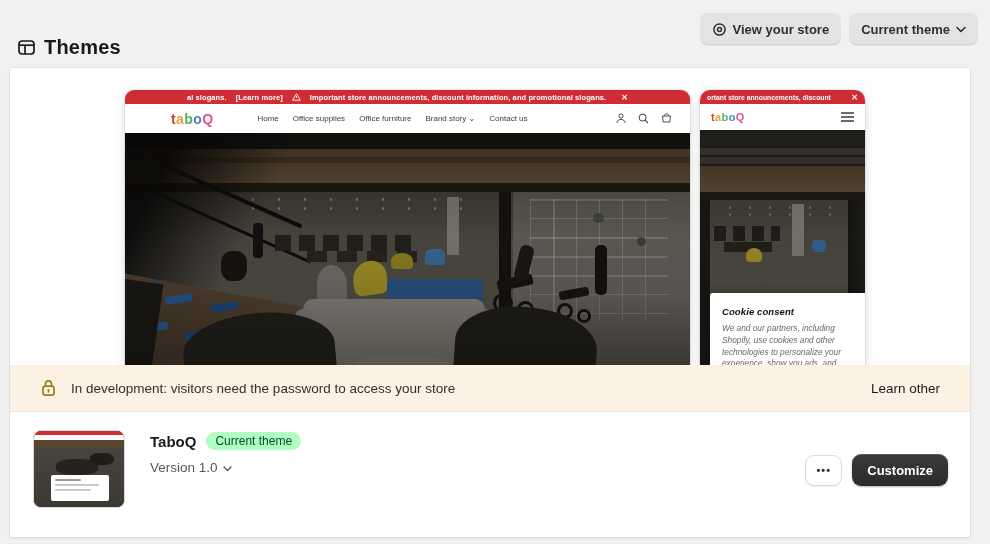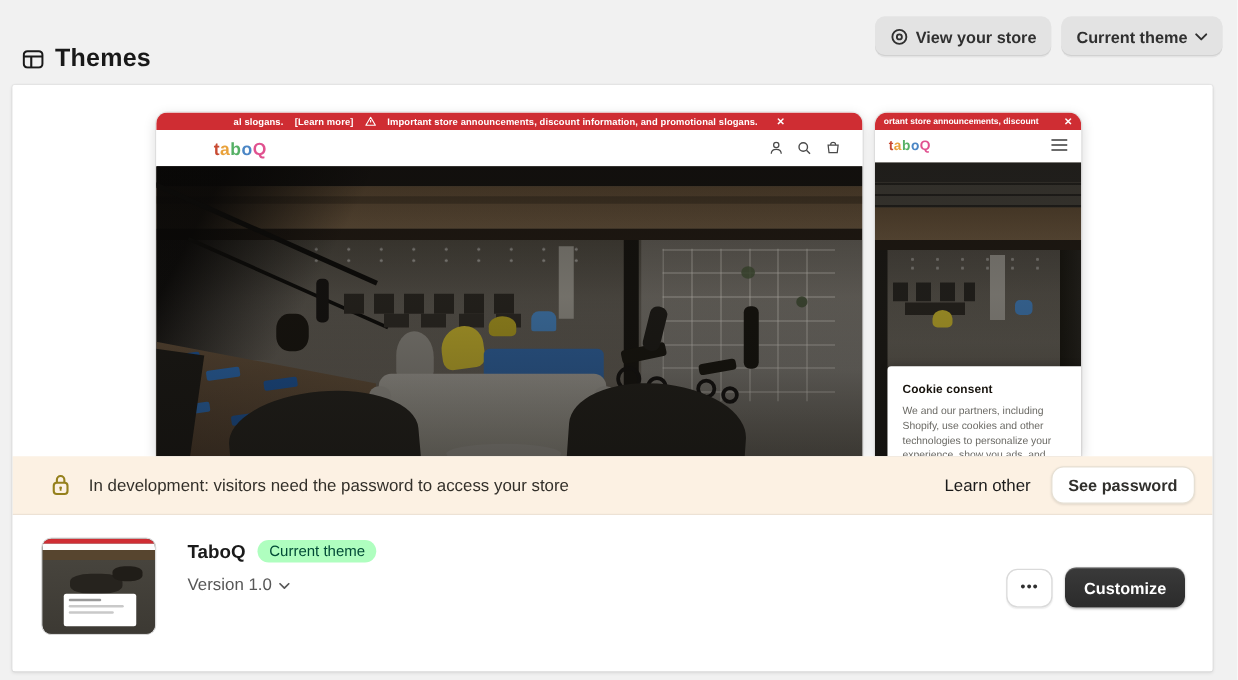--- a/index.html
+++ b/index.html
@@ -144,21 +144,21 @@
   .mc-lights{ left:20px; top:74px; width:112px; height:12px; opacity:.32;
     background-image:radial-gradient(circle, rgba(255,255,255,.9) 1px, transparent 1.4px); background-size:20px 7px; }
   .mc-desk1 { left:14px; top:96px; width:66px; height:15px; background:repeating-linear-gradient(90deg,#23211d 0 12px, transparent 12px 19px); }
   .mc-desk2 { left:24px; top:112px; width:48px; height:10px; background:#26231e; }
   .mc-yell  { left:46px; top:118px; width:16px; height:14px; background:#b2a12a; border-radius:50% 50% 4px 4px; }
   .mc-blue  { left:112px; top:110px; width:14px; height:12px; background:#3c70a5; border-radius:4px; }
   .mc-olay  { left:0; top:0; width:165px; height:235px; background:linear-gradient(180deg, rgba(10,9,8,.32), rgba(10,9,8,.18) 45%, rgba(10,9,8,.34)); }
   .cookie-card {
     position:absolute; left:10px; top:163px; width:160px; height:95px;
     background:#ffffff; border-radius:3px; padding:13px 12px 0;
-    box-shadow:0 -1px 6px rgba(0,0,0,.2); z-index:5;
+    box-shadow:0 -1px 6px rgba(0,0,0,.2); z-index:5;font-style:italic;
   }
   .ck-title { font-size:9.5px; font-weight:800; color:#17130d; letter-spacing:.1px; }
   .ck-body  { margin-top:6px; font-size:8.3px; line-height:1.42; color:#6a6964; }
 
   
   .dev-banner {
     height:47px; flex:none; background:#fcf1e3;
     display:flex; align-items:center; padding:0 14px 0 30px;
     border-bottom:1px solid rgba(0,0,0,.06);
     position:relative; z-index:6;
@@ -260,20 +260,27 @@
           <svg width="9" height="8" viewBox="0 0 9 8" fill="none">
             <path d="M4.5 0.8 L8.3 7.2 H0.7 Z" stroke="#fff" stroke-width="0.9" stroke-linejoin="round"></path>
             <line x1="4.5" y1="3" x2="4.5" y2="5" stroke="#fff" stroke-width="0.9"></line>
           </svg>
         </span>
         <span>Important store announcements, discount information, and promotional slogans.</span>
         <span class="d-close">✕</span>
       </div>
       <div class="d-nav">
         <span class="sf-logo"><span style="color: rgb(200, 74, 50);">t</span><span style="color: rgb(233, 162, 59);">a</span><span style="color: rgb(85, 176, 101);">b</span><span style="color: rgb(75, 134, 197);">o</span><span style="color: rgb(224, 81, 143);">Q</span></span>
+        <nav class="sf-links">
+            <span class="sf-link">Home</span>
+            <span class="sf-link">Office supplies</span>
+            <span class="sf-link">Office furniture</span>
+            <span class="sf-link">Brand story ⌄</span>
+            <span class="sf-link">Contact us</span>
+          </nav>
         <div class="sf-icons">
           <span>
             <svg width="10" height="11" viewBox="0 0 10 11" fill="none">
               <circle cx="5" cy="3" r="2.1" stroke="#4a4a4a" stroke-width="1"></circle>
               <path d="M1 10 C1 7.5 3 6.4 5 6.4 C7 6.4 9 7.5 9 10" stroke="#4a4a4a" stroke-width="1"></path>
             </svg>
           </span>
           <span>
             <svg width="11" height="11" viewBox="0 0 11 11" fill="none">
               <circle cx="4.6" cy="4.6" r="3.4" stroke="#4a4a4a" stroke-width="1.1"></circle>
@@ -381,21 +388,20 @@
       <svg width="17" height="18" viewBox="0 0 17 18" fill="none">
         <rect x="3" y="7.2" width="11" height="9" rx="2.4" stroke="#95801c" stroke-width="1.7"></rect>
         <path d="M5.5 7 V5 C5.5 3.2 6.8 1.8 8.5 1.8 C10.2 1.8 11.5 3.2 11.5 5 V7" stroke="#95801c" stroke-width="1.7"></path>
         <circle cx="8.5" cy="11.2" r="1.1" fill="#95801c"></circle>
         <line x1="8.5" y1="11.8" x2="8.5" y2="13.6" stroke="#95801c" stroke-width="1.4"></line>
       </svg>
     </span>
     <span class="banner-msg">In development: visitors need the password to access your store</span>
     <span class="spacer"></span>
     <a class="learn-more">Learn other</a>
-    <button class="see-pass">See password</button>
   </div>
 
   <div class="theme-row">
     <div class="thumb">
       <div class="th-red"></div>
       <div class="th-nav"></div>
       <div class="th-wood"></div>
       <div class="th-body"></div>
       <div class="th-blob1"></div>
       <div class="th-blob2"></div>

